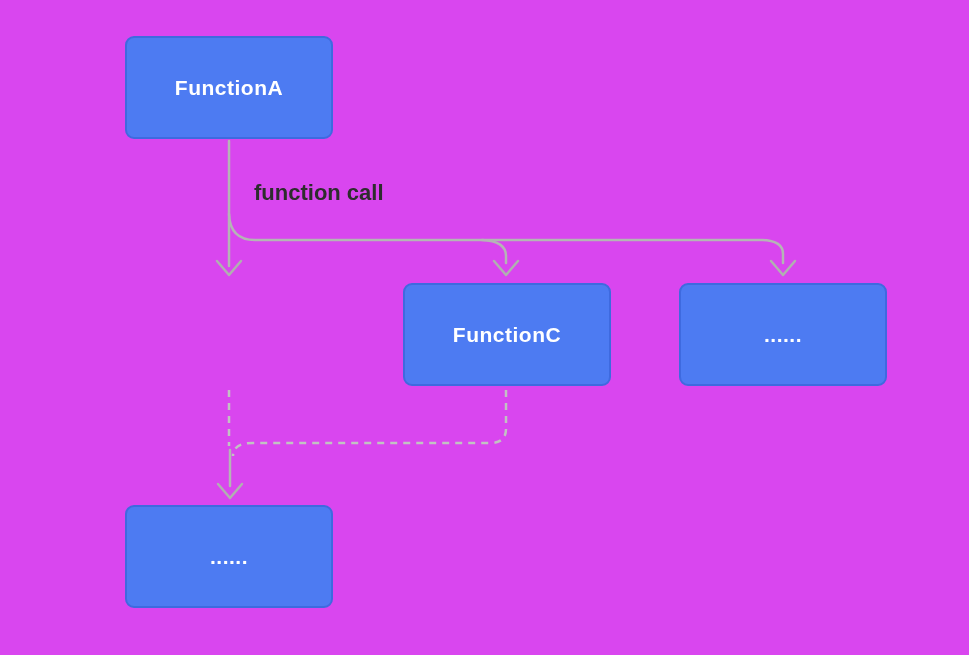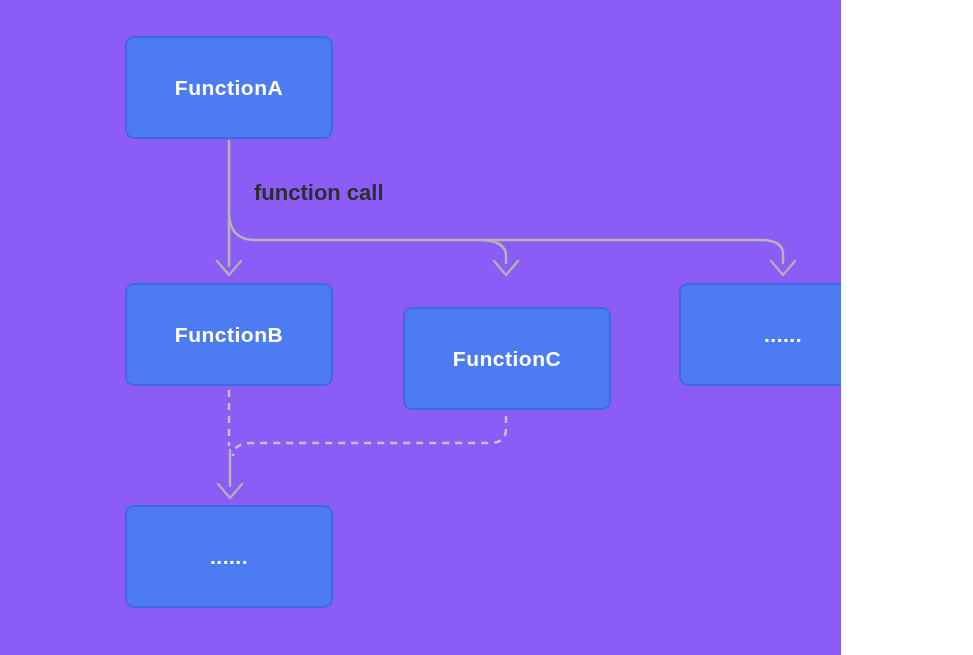--- a/index.html
+++ b/index.html
@@ -3,23 +3,23 @@
 <meta charset="utf-8">
 <style>
   html, body {
     margin: 0;
     padding: 0;
     background: #ffffff;
     font-family: "Liberation Sans", sans-serif;
   }
   .canvas {
     position: relative;
-    width: 841px;
+    width: 969px;
     height: 655px;
-    background: #8b5cf6;
+    background: #d946ef;
     overflow: hidden;
   }
   .arrow-layer {
     position: absolute;
     left: 0;
     top: 0;
     width: 973px;
     height: 655px;
   }
   .node {
@@ -33,21 +33,21 @@
     display: flex;
     align-items: center;
     justify-content: center;
     color: #ffffff;
     font-size: 21px;
     font-weight: bold;
     letter-spacing: 0.5px;
   }
   .node-a      { left: 125px; top: 36px; }
   .node-b      { left: 125px; top: 283px; }
-  .node-c      { left: 403px; top: 283px; margin-top: 24px; }
+  .node-c      { left: 403px; top: 283px; }
   .node-mid    { left: 679px; top: 283px; }
   .node-bottom { left: 125px; top: 505px; }
   .edge-label {
     position: absolute;
     left: 254px;
     top: 180px;
     font-size: 22px;
     font-weight: bold;
     color: #2d2d2d;
   }
@@ -96,23 +96,20 @@
     <path class="solid-edge" d="M 230 450 L 230 486"></path>
     <polyline class="arrowhead" points="218,484 230,498 242,484"></polyline>
   </svg>
 
   <div class="node node-a">
     <span>FunctionA</span>
   </div>
 
   <div class="edge-label">function call</div>
 
-  <div class="node node-b">
-    <span>FunctionB</span>
-  </div>
 
   <div class="node node-c">
     <span>FunctionC</span>
   </div>
 
   <div class="node node-mid">
     <span>......</span>
   </div>
 
   <div class="node node-bottom">

